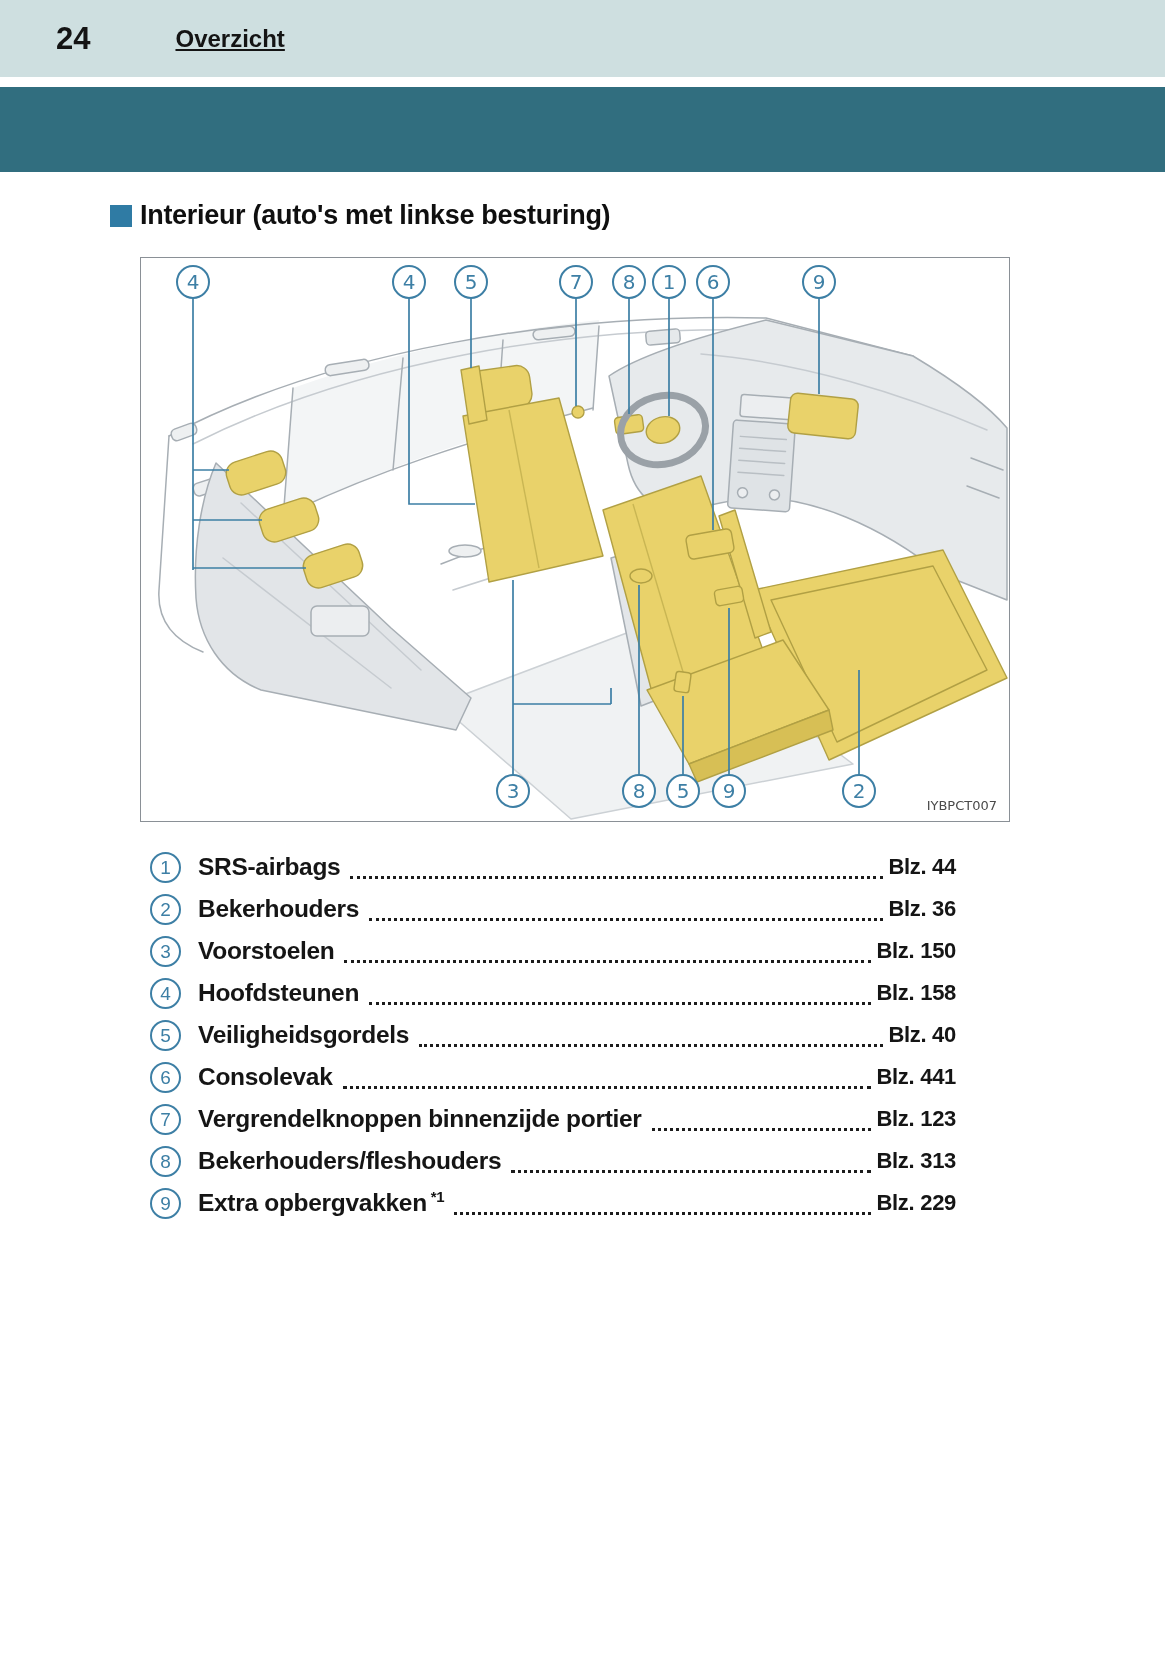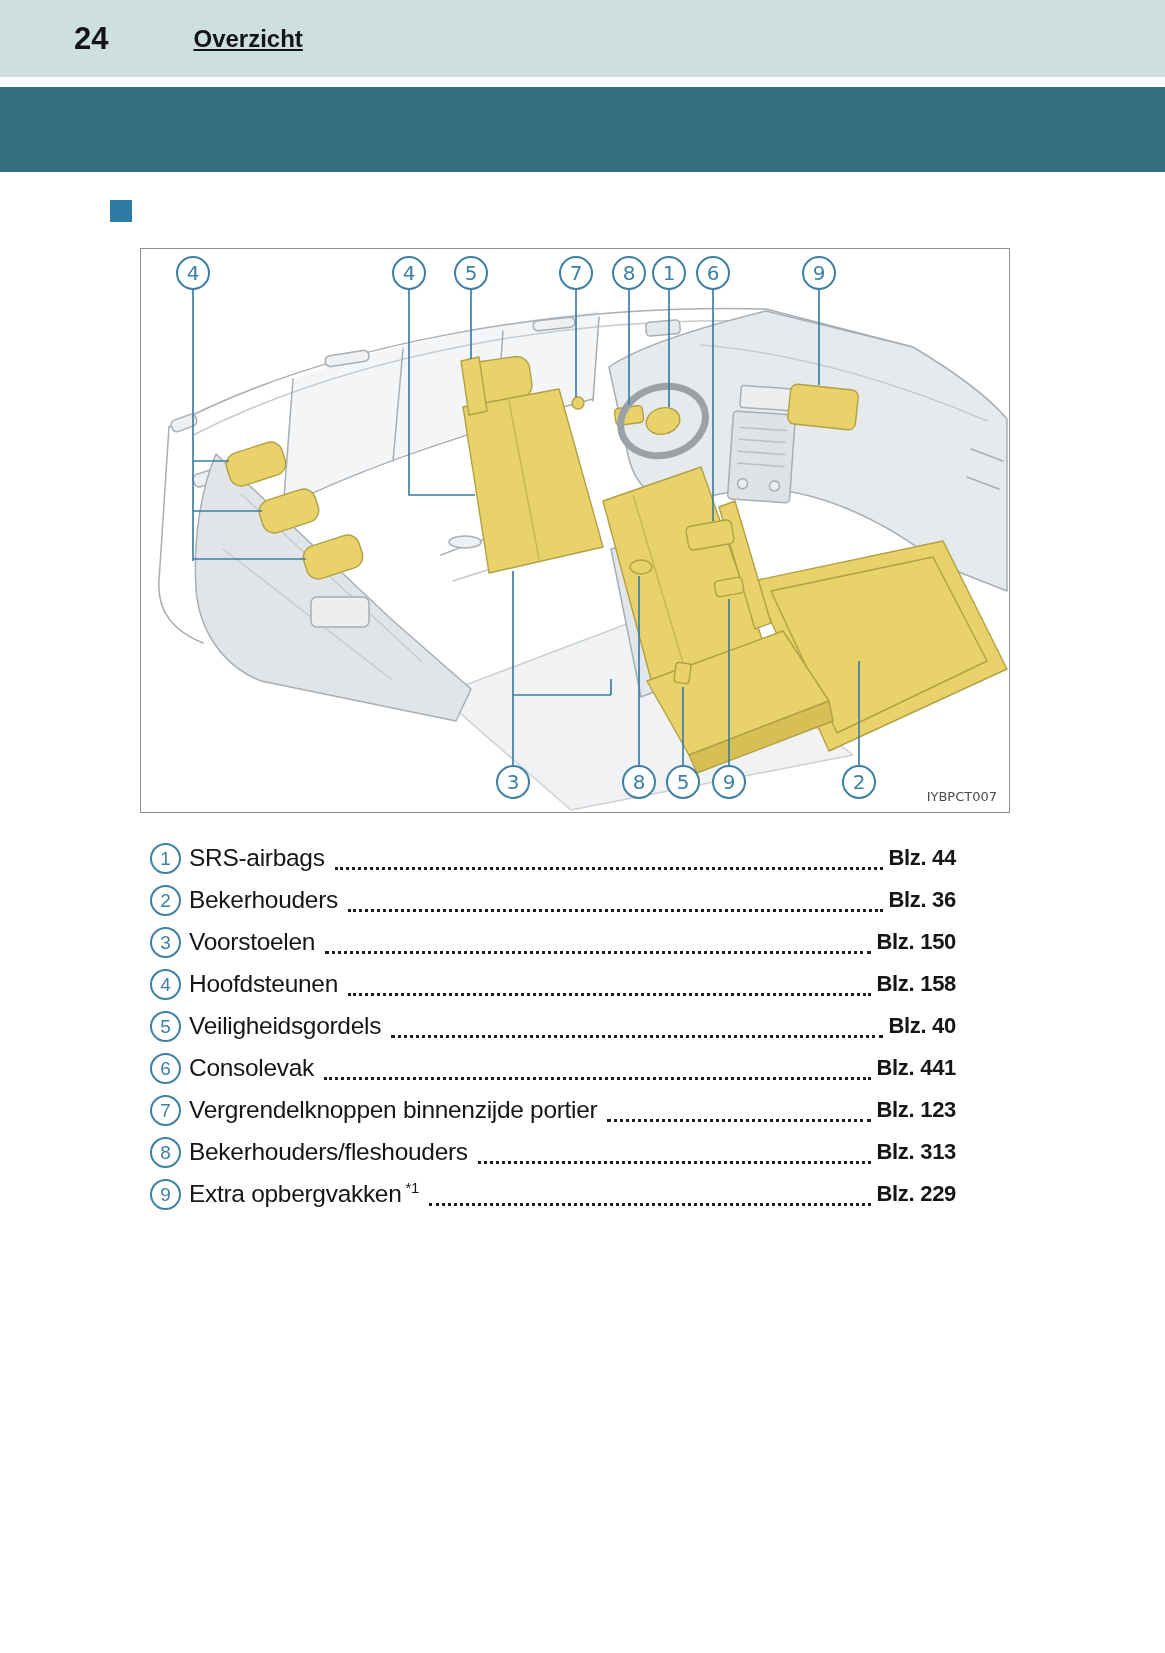--- a/index.html
+++ b/index.html
@@ -9,21 +9,21 @@
     font-family:"Liberation Sans", sans-serif;
     color:#151515;
     overflow:hidden;
     position:relative;
   }
   
   .band-light {
     height:77px; background:#cedfe0;
     display:flex; align-items:center;
   }
-  .page-num { font-size:31px; font-weight:bold; color:#141414; margin-left:74px; }
+  .page-num { font-size:31px; font-weight:bold; color:#141414; margin-left:56px; }
   .section-title { font-size:24px; font-weight:bold; color:#141414; margin-left:85px;text-decoration:underline; }
   .band-teal { height:85px; background:#316e7f; margin-top:10px; }
 
   
   .heading { display:flex; align-items:center; margin:28px 0 0 110px; }
   .bullet { width:22px; height:22px; background:#2f7ba4; flex:none; }
   .heading-text { font-size:27px; font-weight:bold; margin-left:8px; color:#0f0f0f; letter-spacing:-0.3px; }
 
   
   .figure {
@@ -37,37 +37,38 @@
 
   
   .legend { margin:24px 0 0 150px; width:806px; }
   .legend-row { display:flex; align-items:center; height:42px; }
   .legend-num {
     width:27px; height:27px; flex:none;
     border:2px solid #3d7fa5; border-radius:50%;
     color:#3d7fa5; font-size:19px; line-height:27px;
     display:flex; align-items:center; justify-content:center;
   }
-  .legend-label { font-weight:normal; font-size:24.5px; margin-left:8px; white-space:nowrap; letter-spacing:-0.3px; }
+  .legend-label { font-weight:bold; font-size:24.5px; margin-left:17px; white-space:nowrap; letter-spacing:-0.3px; }
   .legend-label sup { font-size:15px; margin-left:4px; }
   .leader { flex:1; height:21px; border-bottom:3px dotted #1c1c1c; margin:0 5px 0 10px; min-width:30px; }
   .legend-ref { font-weight:bold; font-size:22px; white-space:nowrap; letter-spacing:-0.3px; }
 </style>
 </head>
 <body>
 
 <header class="band-light">
   <div class="page-num">24</div>
   <div class="section-title">Overzicht</div>
 </header>
 
 <div class="band-teal"></div>
 
 <div class="heading">
   <div class="bullet"></div>
+  <div class="heading-text">Interieur (auto's met linkse besturing)</div>
 </div>
 
 <div class="figure">
   <svg viewBox="0 0 868 563" width="868" height="563">
 
     <g stroke="#a7aeb4" stroke-width="1.5" fill="none" stroke-linecap="round" stroke-linejoin="round">
       <path d="M152,130 C250,95 360,72 458,62 L452,150 C360,170 250,205 142,258 Z" fill="#f3f5f6" stroke="none"></path>
       <path d="M28,178 C190,92 420,55 625,60 L772,98"></path>
       <path d="M52,186 C215,104 425,68 618,72 L755,103" stroke="#c6cbd0"></path>
       <path d="M152,130 L142,262"></path>

